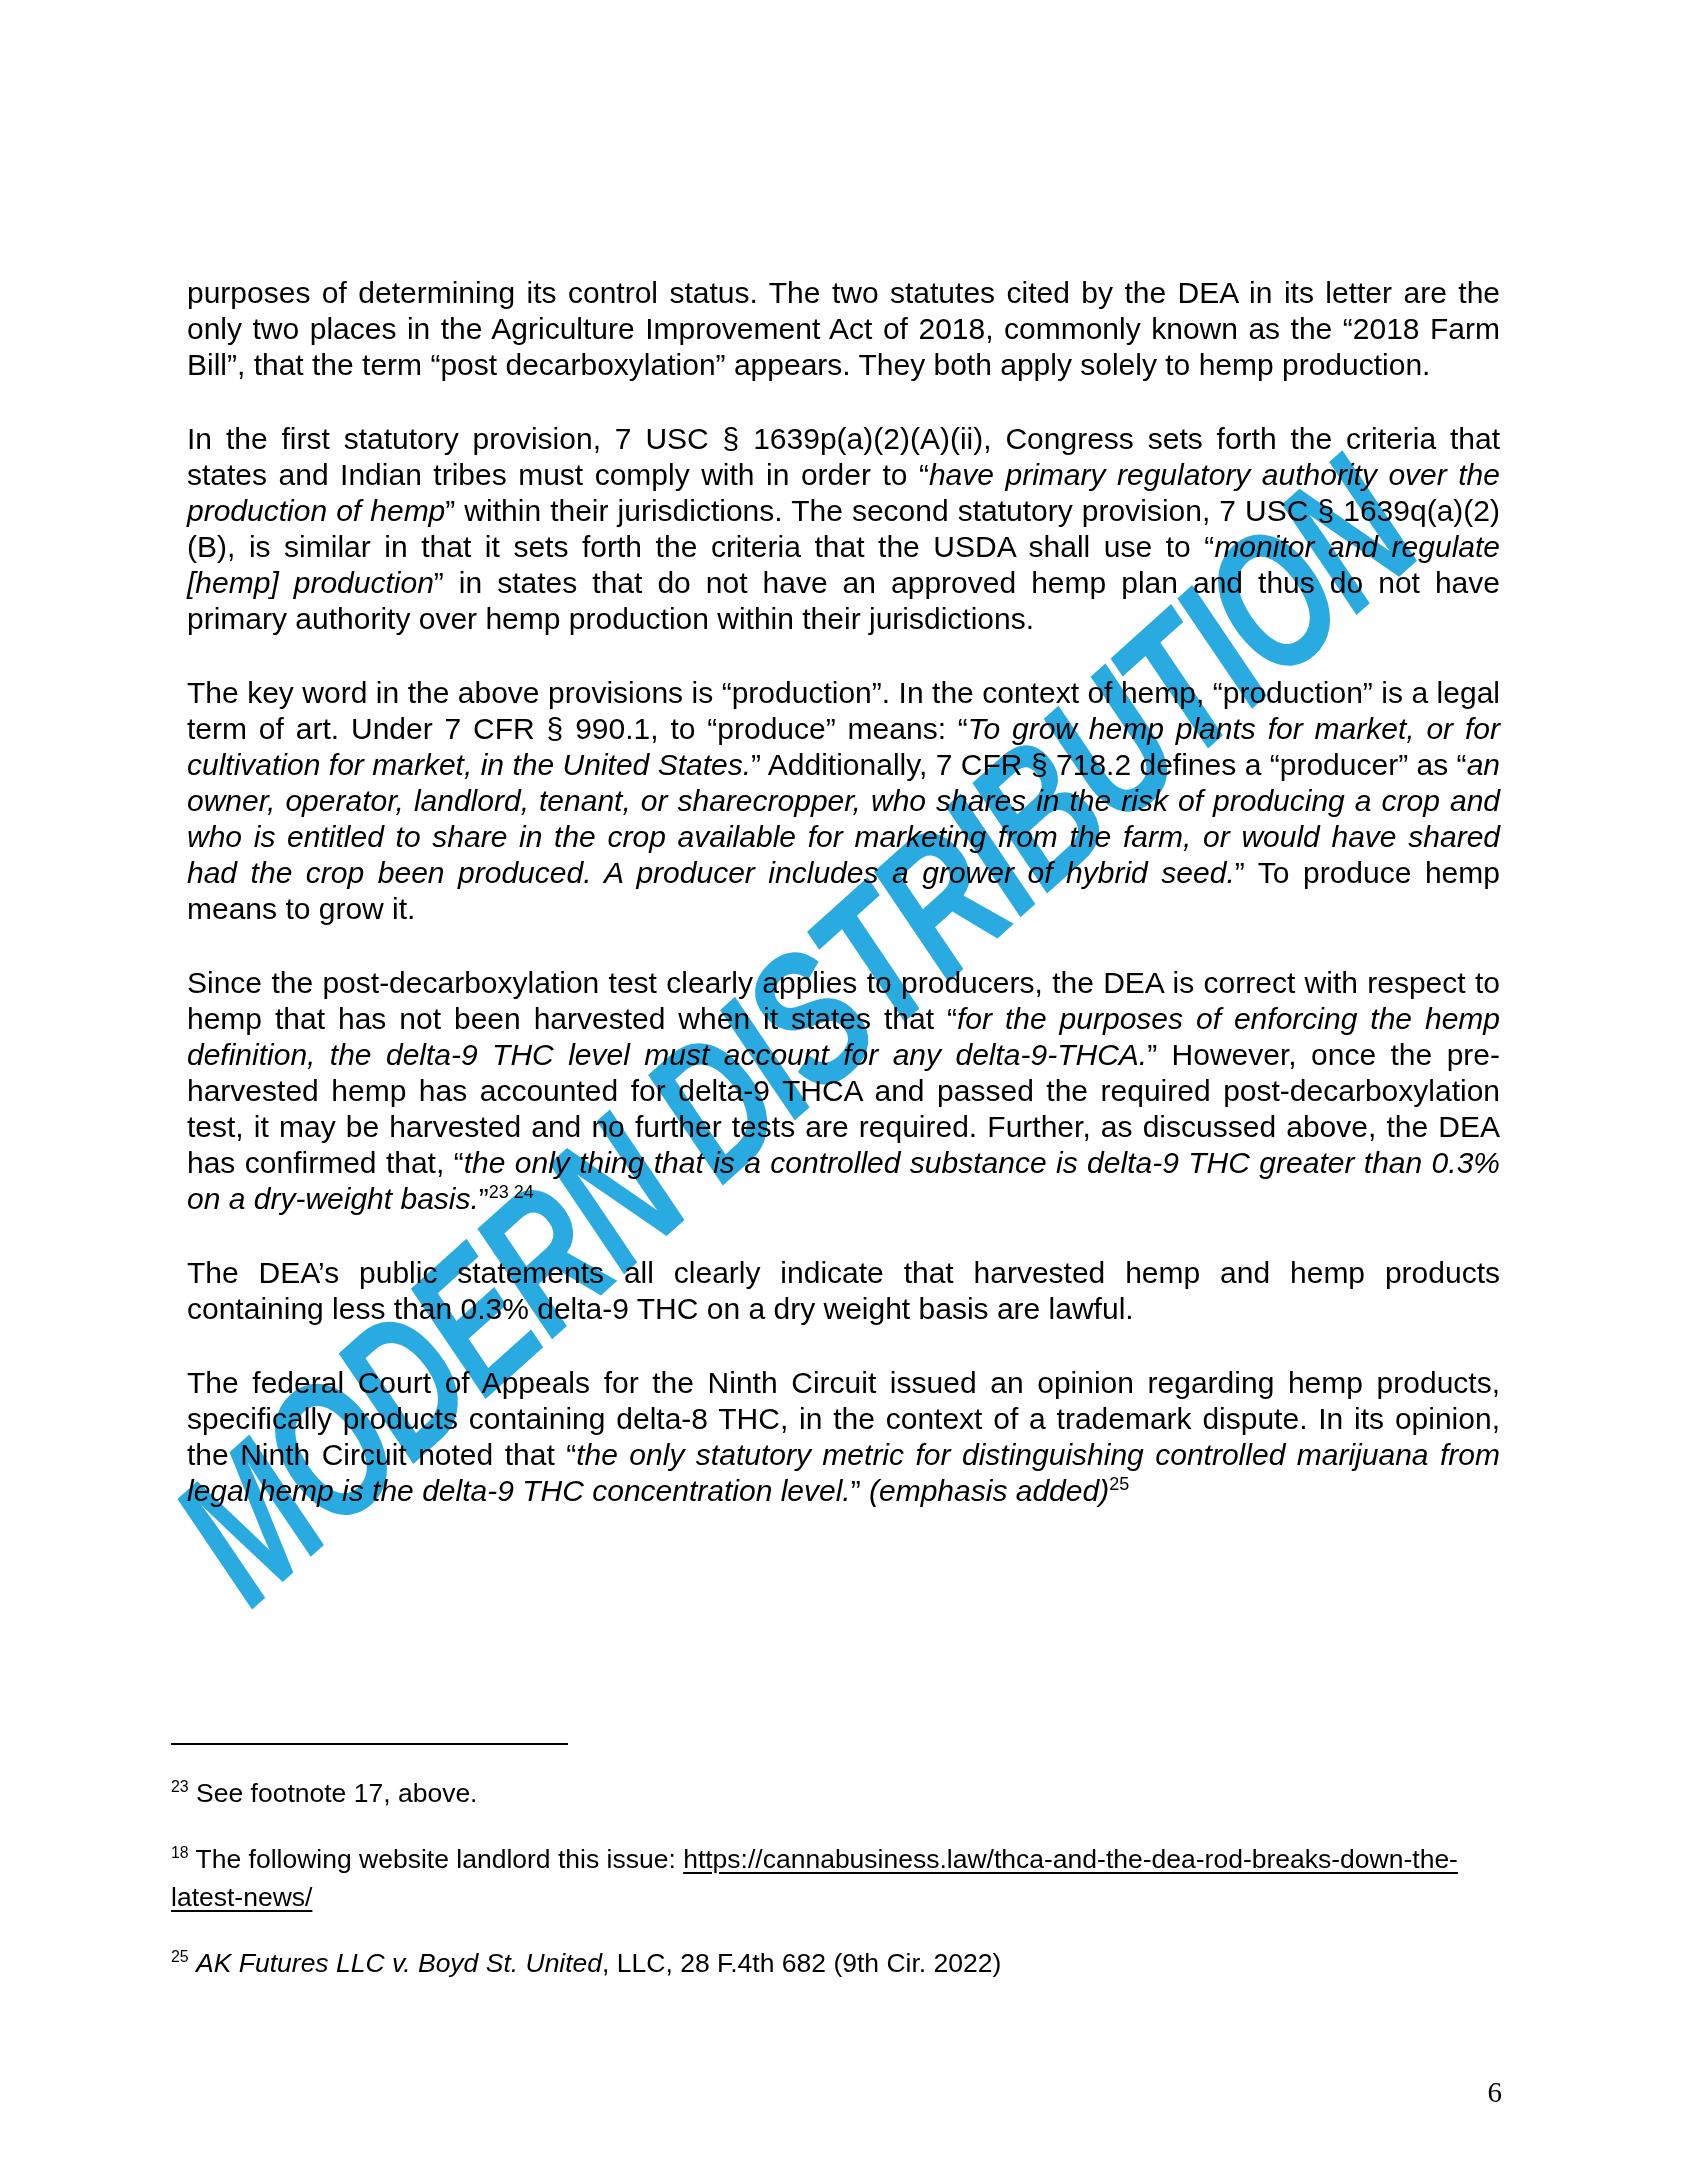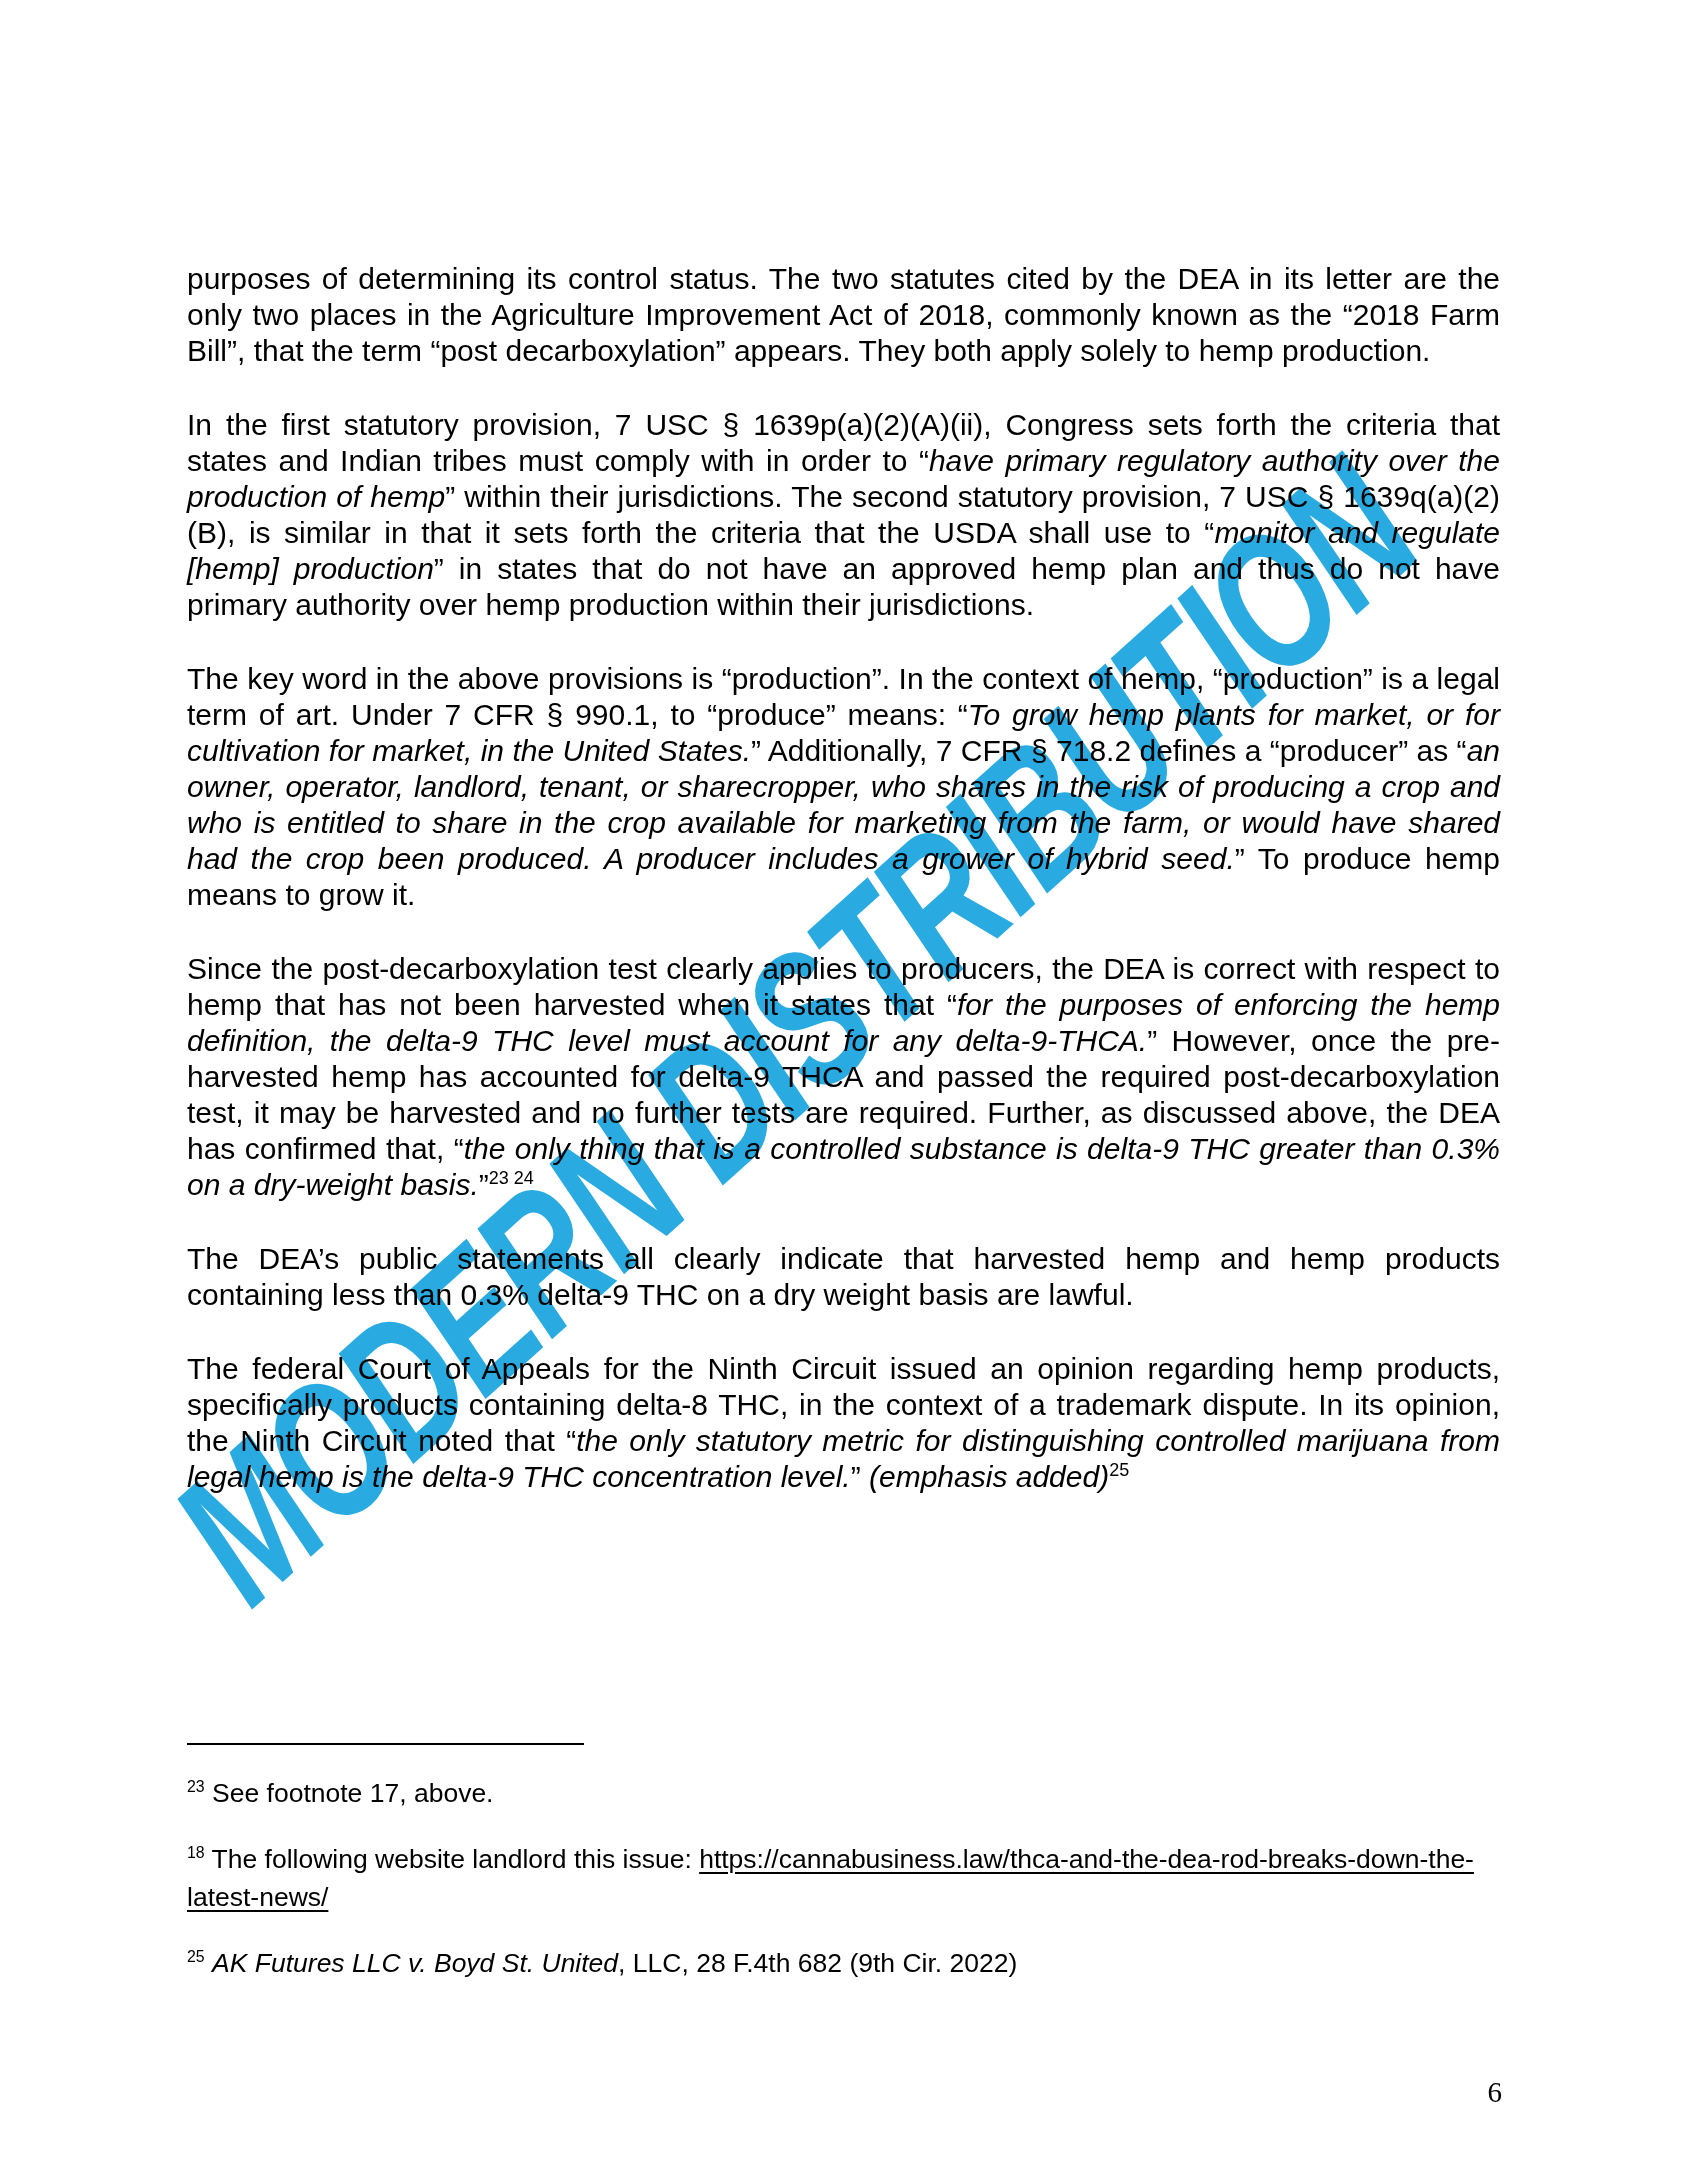--- a/index.html
+++ b/index.html
@@ -20,21 +20,21 @@
     font-weight: 700;
     font-style: italic;
     font-size: 192px;
     letter-spacing: -0.02em;
     white-space: nowrap;
     z-index: 0;
     user-select: none;
   }
   .main-text {
     position: absolute;
-    left: 187px; top: 261px;
+    left: 187px; top: 275px;
     width: 1313px;
     z-index: 1;
     font-size: 30px;
     line-height: 36px;
   }
   .body-para { text-align: justify; margin: 0 0 38px 0; }
   .heading-block {
     text-align: center;
     font-weight: 700;
     line-height: 48px;
@@ -43,21 +43,21 @@
   .s-i { font-style: italic; }
   .s-u { text-underline-offset: 4px; }
   sup.fn-ref {
     font-size: 0.6em;
     line-height: 0;
     vertical-align: super;
     margin-top: 21px;
   }
   .footnotes {
     position: absolute;
-    left: 187px; top: 1720px;
+    left: 171px; top: 1720px;
     width: 1313px;
     z-index: 1;
     font-size: 26.5px;
     line-height: 38px;
     text-align: left;
   }
   .fn-separator {
     width: 397px;
     border-top: 2px solid #000;
     margin: 23px 0 29px 0;

